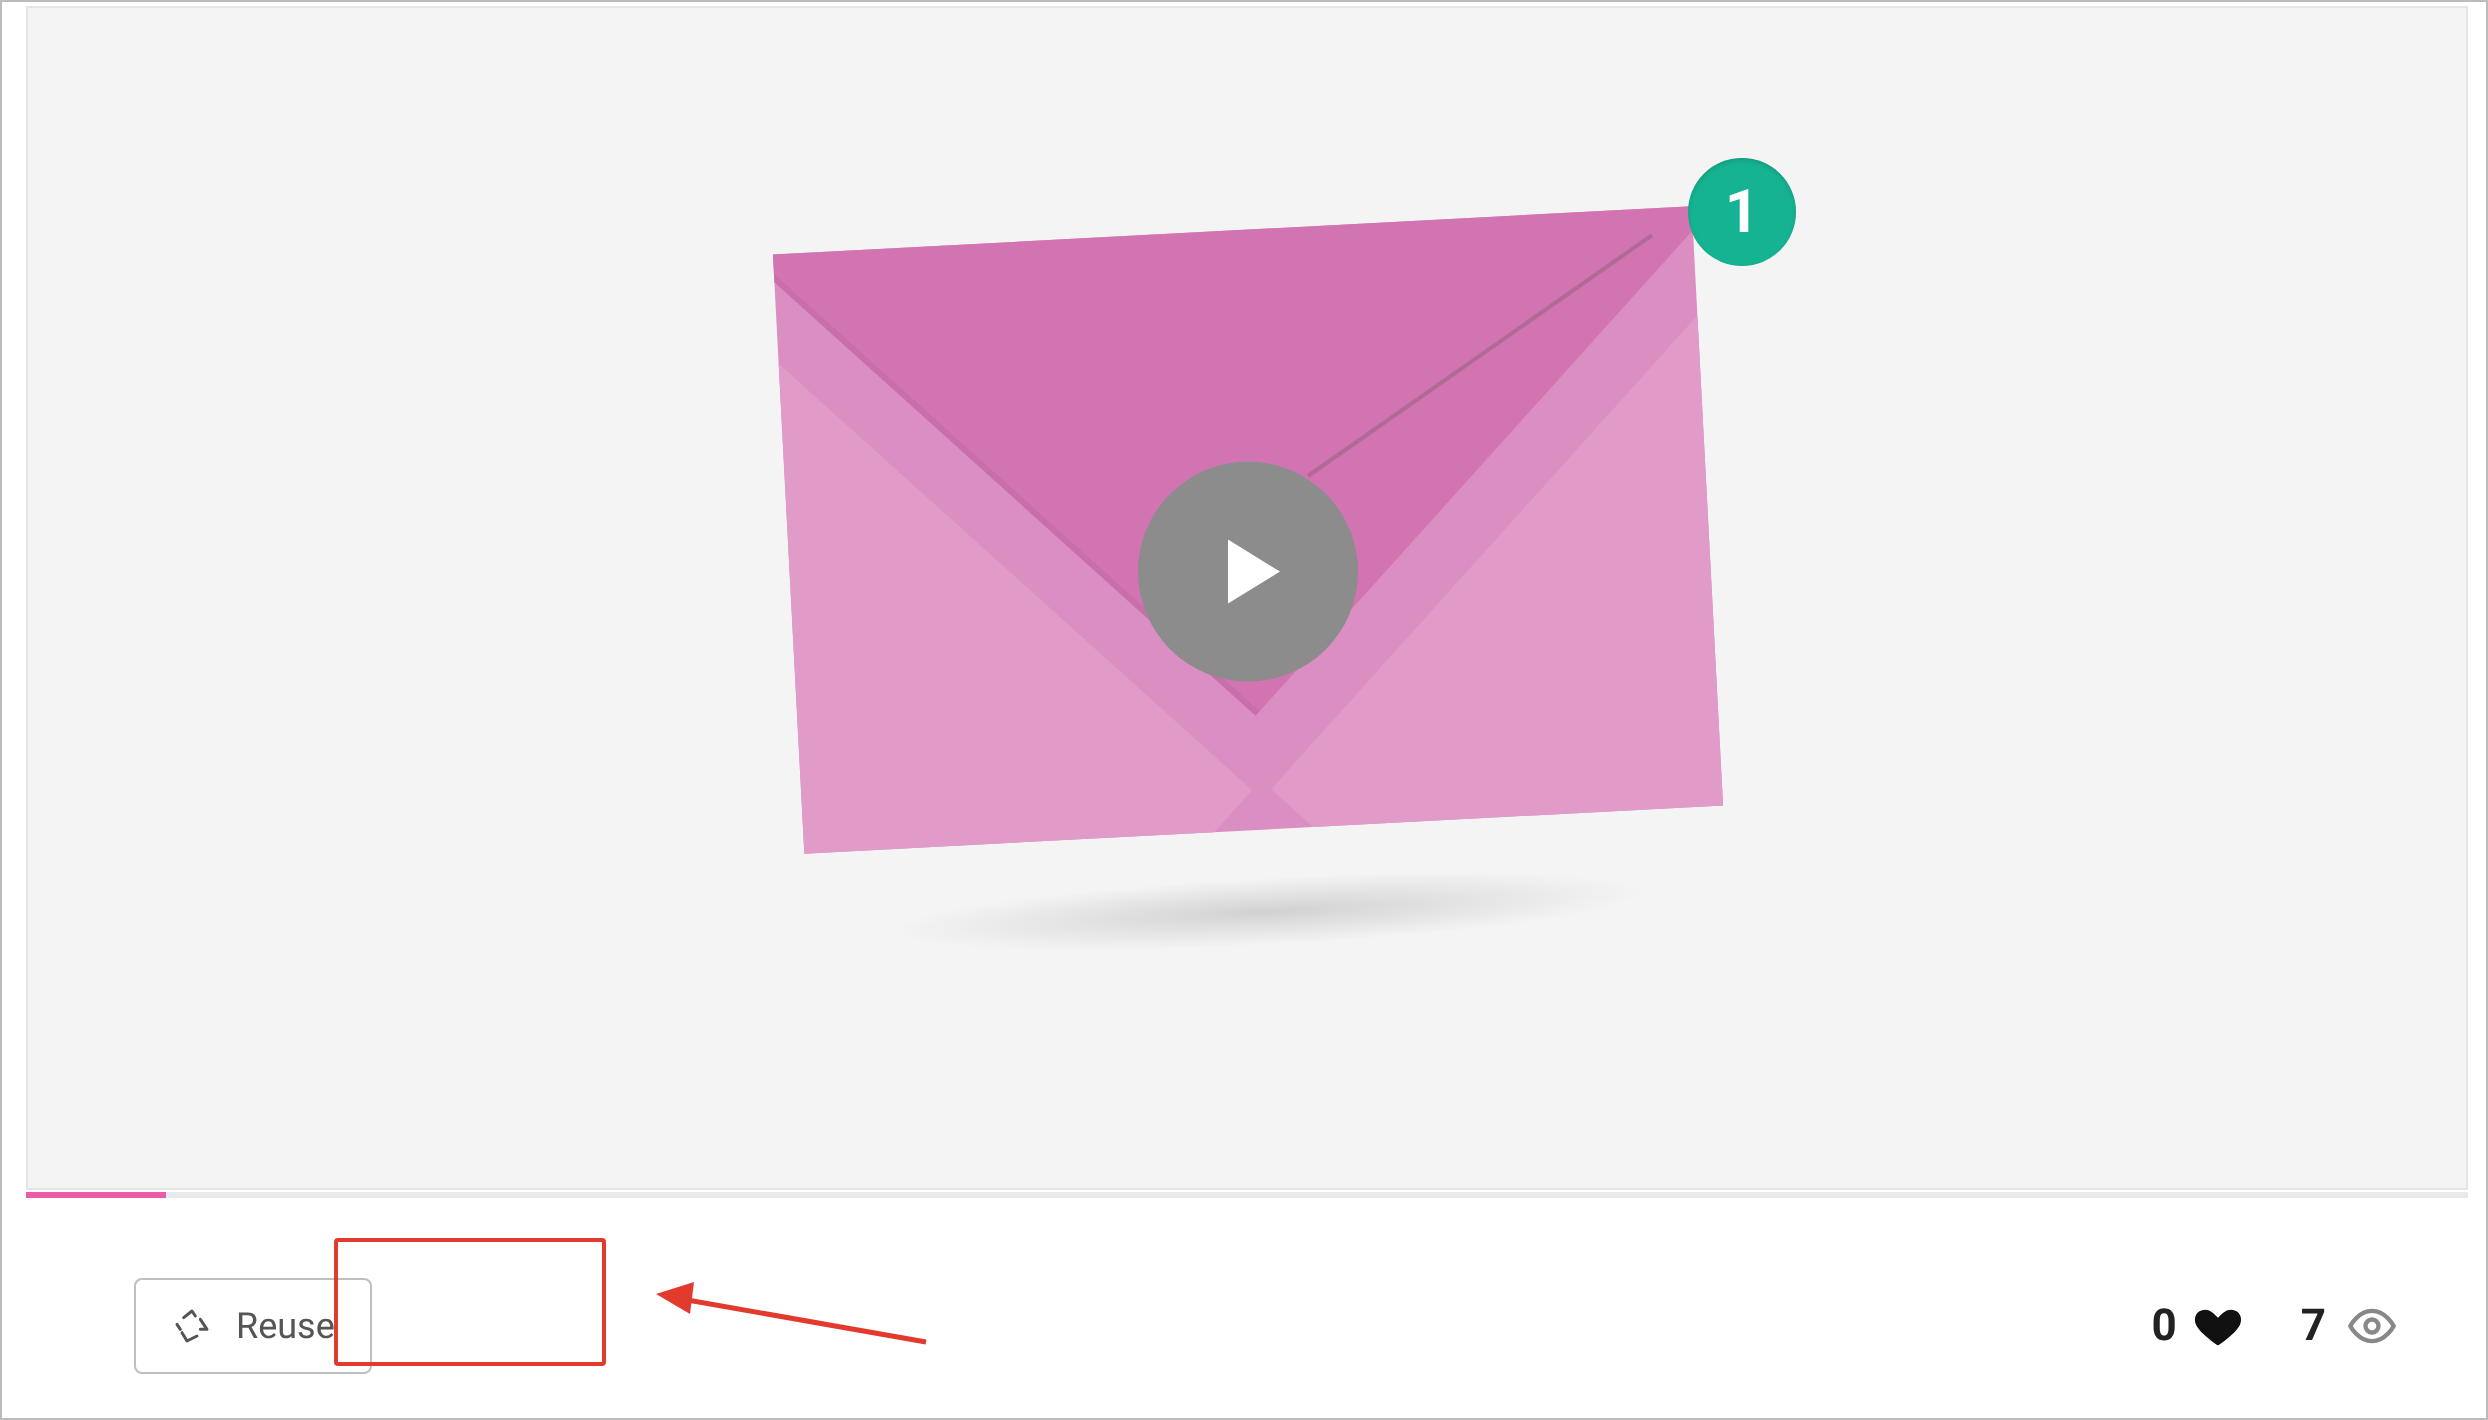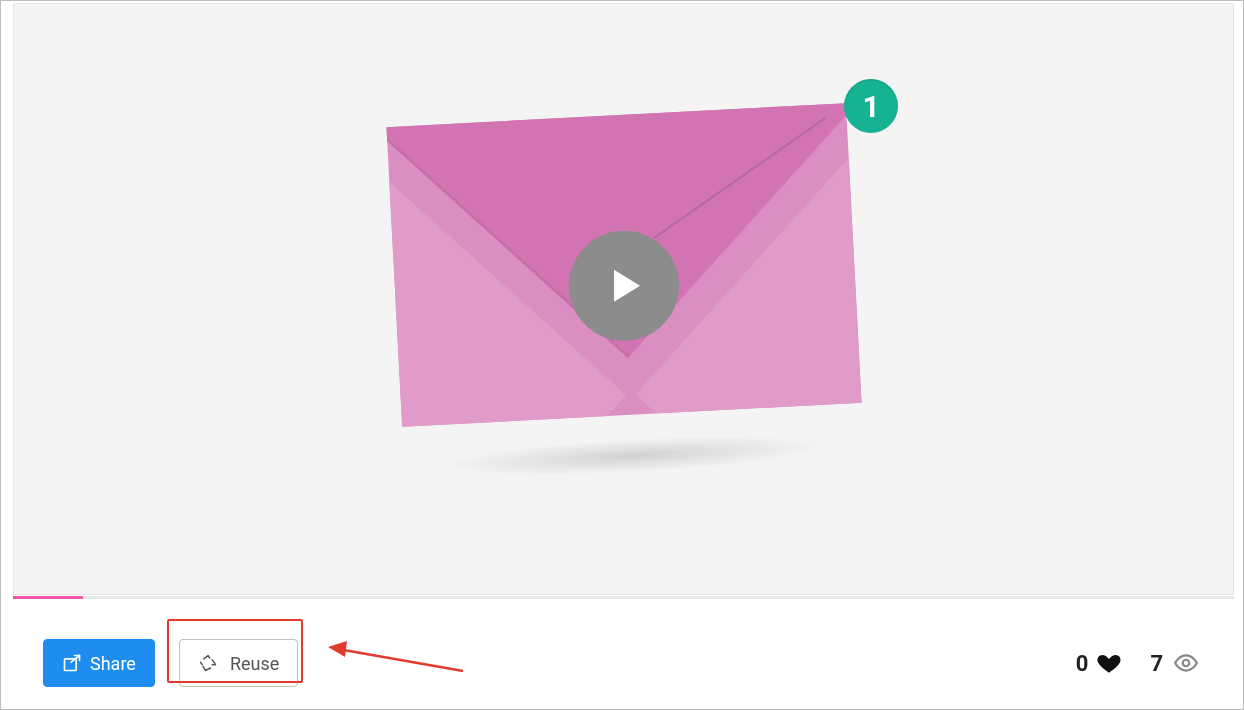--- a/index.html
+++ b/index.html
@@ -233,28 +233,20 @@
       <svg width="44" height="44" viewBox="0 0 44 44">
         <polygon points="12,6 38,22 12,38" fill="#ffffff"></polygon>
       </svg>
     </div>
   </div>
 
   <div class="progress-track"></div>
   <div class="progress-fill"></div>
 
   <div class="action-bar">
-    <div class="btn btn-primary">
-      <svg width="20" height="20" viewBox="0 0 24 24" fill="none" stroke="#fff" stroke-width="2" stroke-linecap="round" stroke-linejoin="round">
-        <rect x="3" y="7" width="14" height="14" rx="1"></rect>
-        <path d="M11 11 L21 3"></path>
-        <path d="M15 3 L21 3 L21 9"></path>
-      </svg>
-      <span>Share</span>
-    </div>
 
     <div style="width:24px"></div>
 
     <div class="btn btn-outline">
       <svg width="20" height="20" viewBox="0 0 24 24" fill="none" stroke="#555" stroke-width="1.8" stroke-linecap="round" stroke-linejoin="round">
         <path d="M7 7 L12 3 L14 6"></path>
         <path d="M17 8 L21 14 L17 14"></path>
         <path d="M15 18 L9 21 L6 16"></path>
         <path d="M5 14 L3 11"></path>
       </svg>

